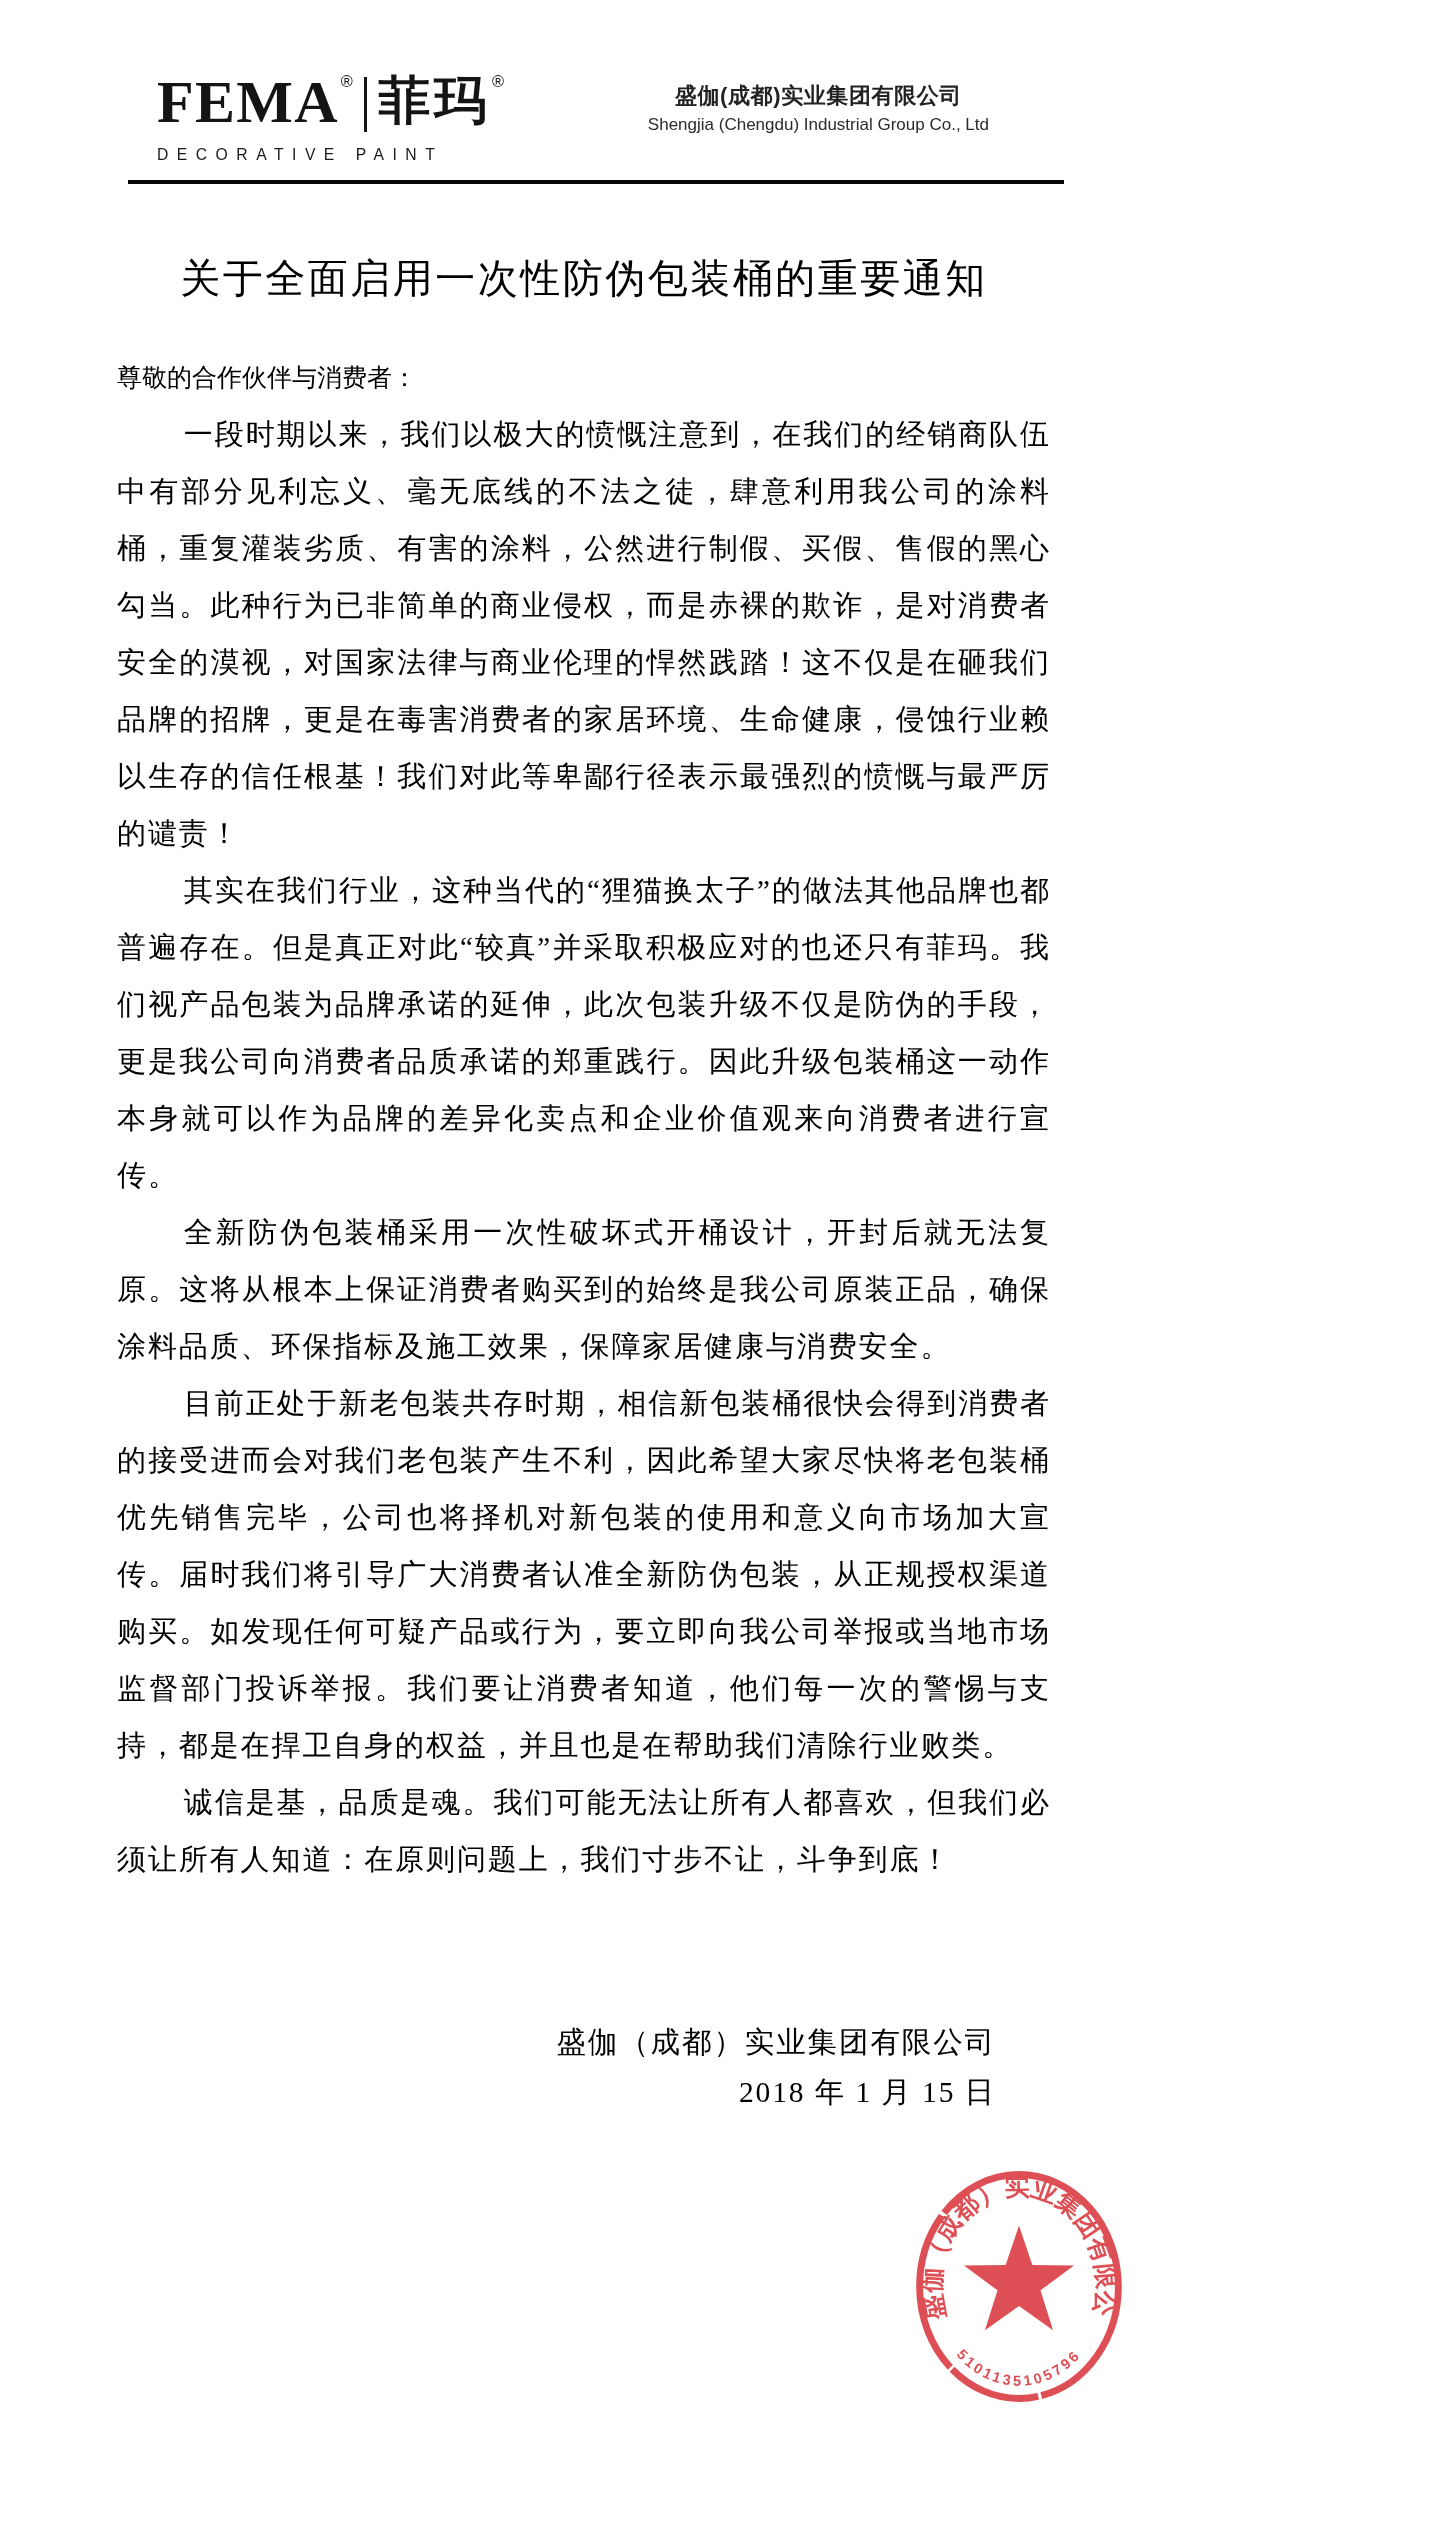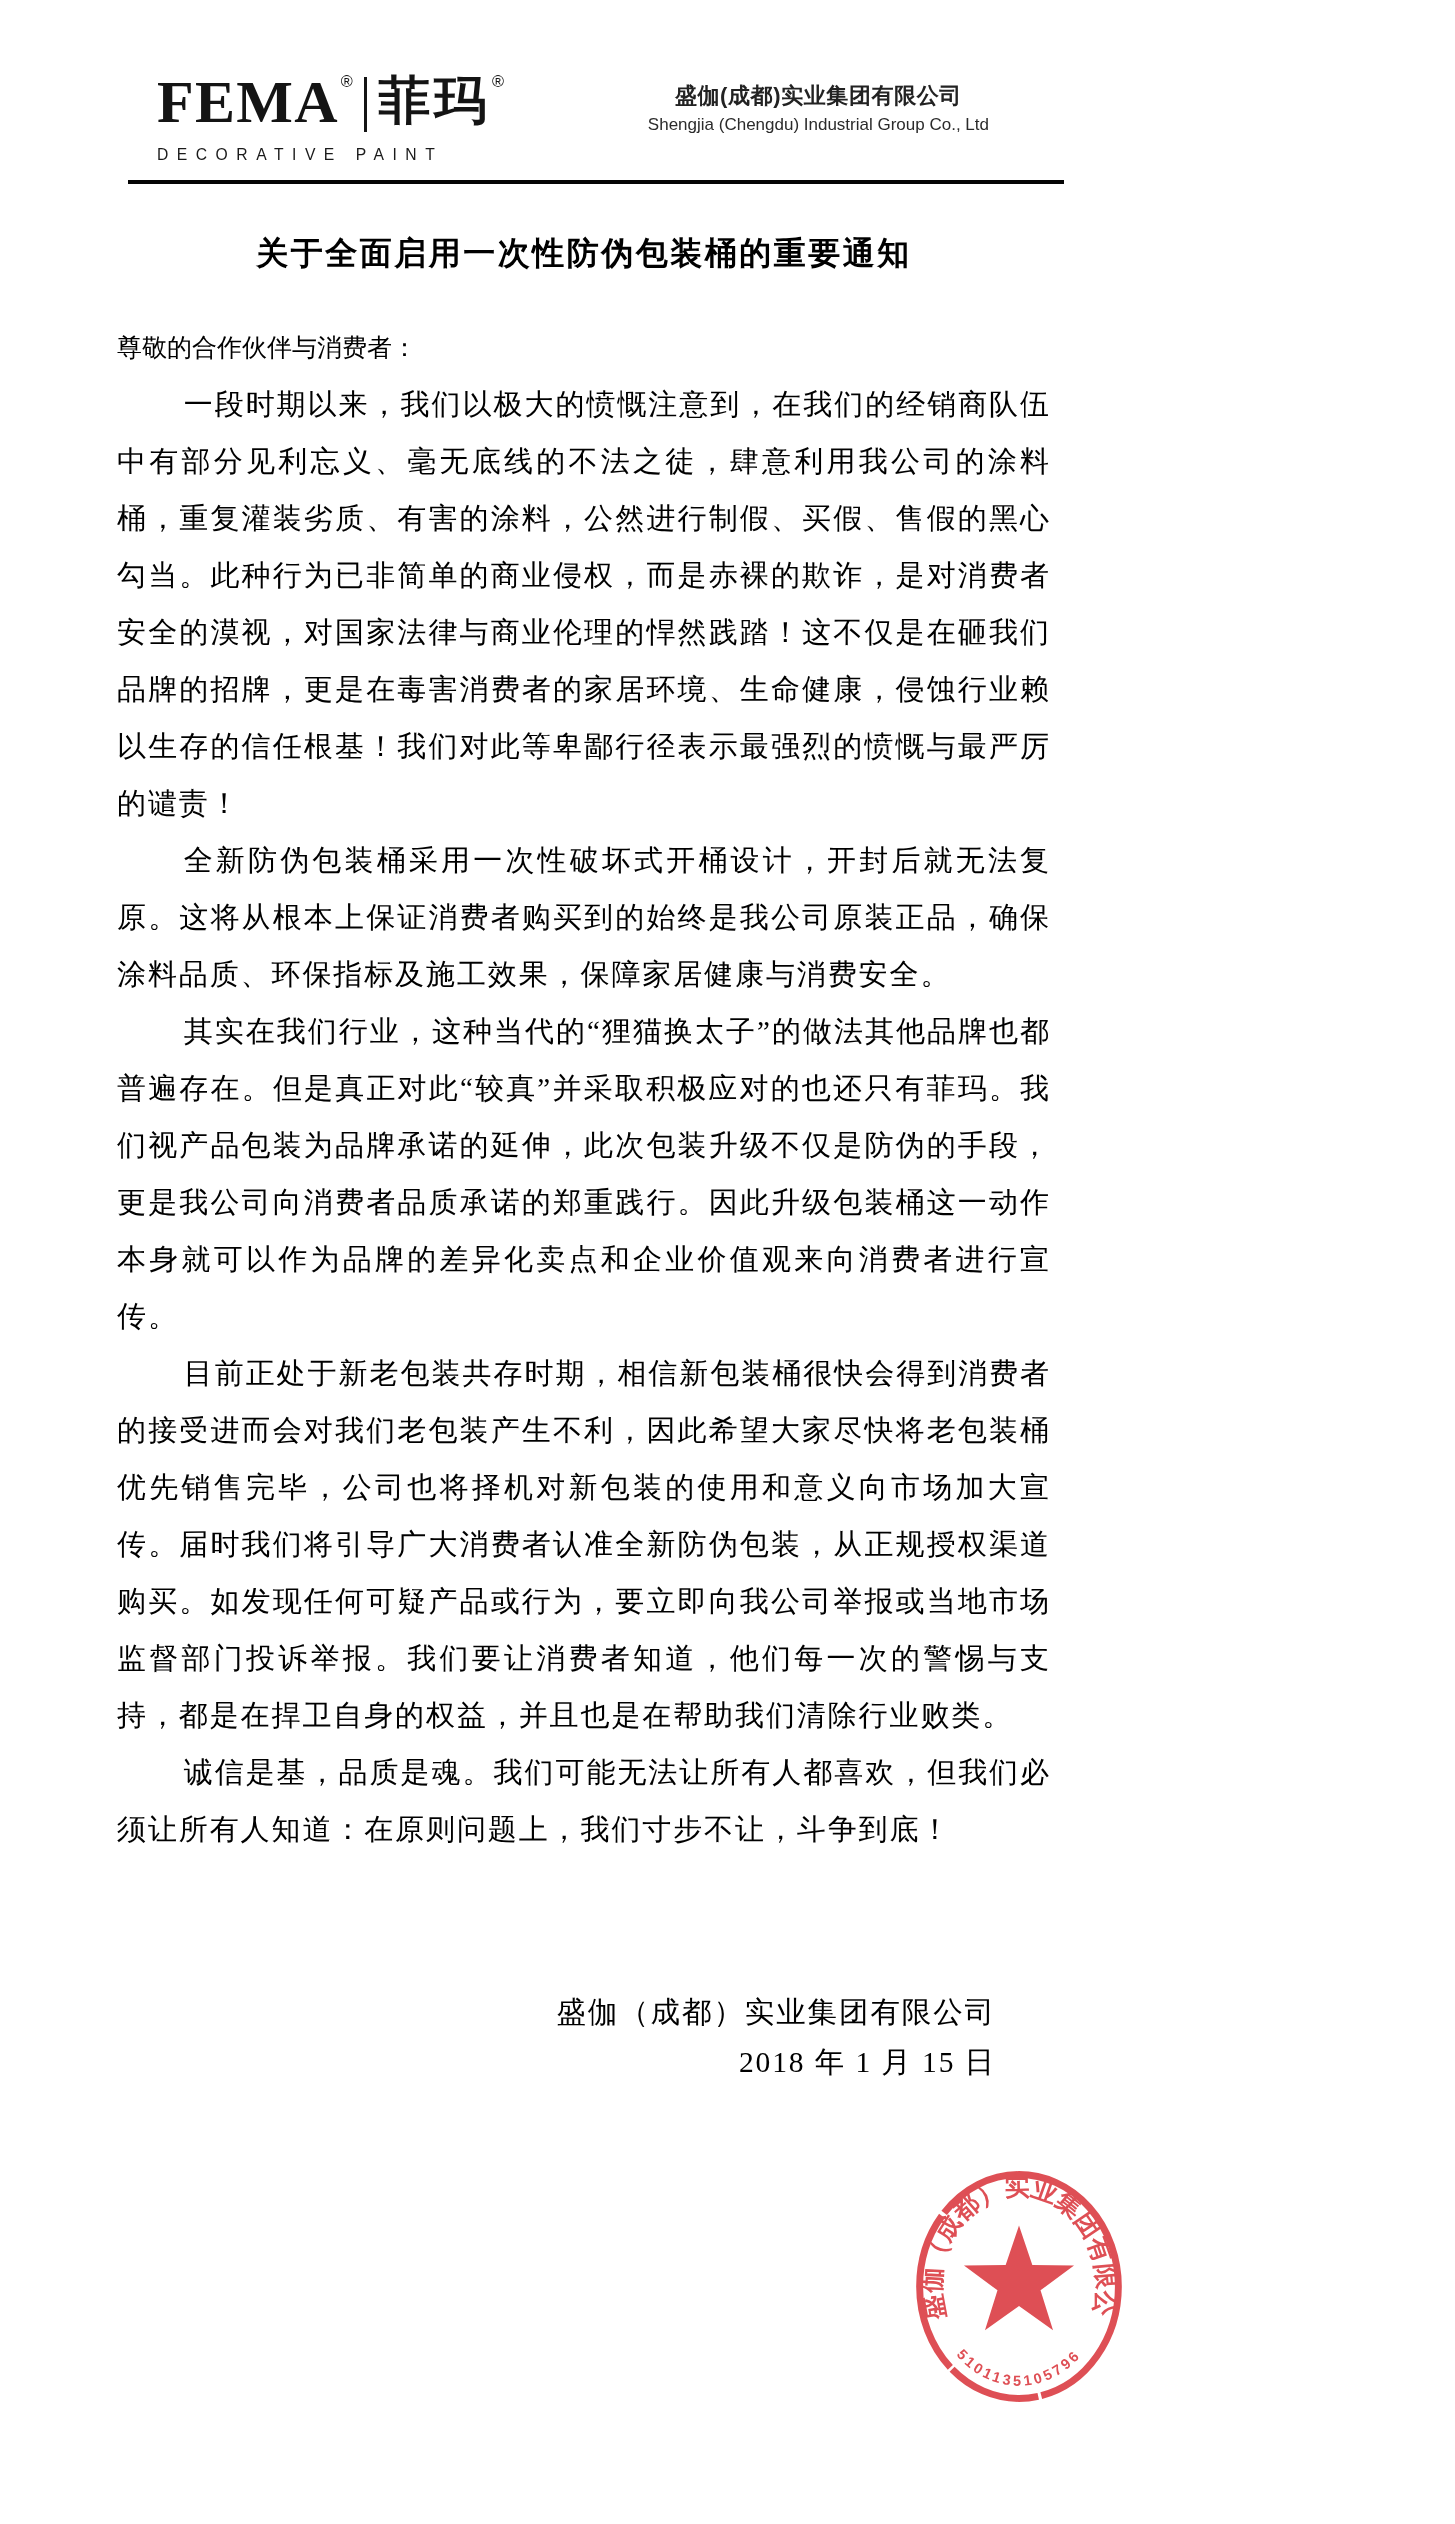--- a/index.html
+++ b/index.html
@@ -93,24 +93,24 @@
   }
   .header-rule {
     margin: 16.3px 104px 0 128px;
     height: 4.4px;
     background: #050505;
   }
 
   
   .doc-body { padding: 0 117px; }
   .notice-title {
-    margin-top: 48px;
+    margin-top: 67px;
     text-align: center;
-    font-size: 32px;
-    font-weight: 700;
+    font-size: 40px;
+    font-weight: 400;
     letter-spacing: 2.5px;
     color: #000000;
   }
   .salutation {
     margin-top: 43px;
     font-size: 25px;
     line-height: 57px;
     color: #000000;
   }
   .paragraphs p {
@@ -195,22 +195,22 @@
       <div class="header-company-en">Shengjia (Chengdu) Industrial Group Co., Ltd</div>
     </div>
   </div>
   <div class="header-rule"></div>
 
   <div class="doc-body">
     <div class="notice-title">关于全面启用一次性防伪包装桶的重要通知</div>
     <div class="salutation">尊敬的合作伙伴与消费者：</div>
     <div class="paragraphs">
       <p>一段时期以来，我们以极大的愤慨注意到，在我们的经销商队伍中有部分见利忘义、毫无底线的不法之徒，肆意利用我公司的涂料桶，重复灌装劣质、有害的涂料，公然进行制假、买假、售假的黑心勾当。此种行为已非简单的商业侵权，而是赤裸的欺诈，是对消费者安全的漠视，对国家法律与商业伦理的悍然践踏！这不仅是在砸我们品牌的招牌，更是在毒害消费者的家居环境、生命健康，侵蚀行业赖以生存的信任根基！我们对此等卑鄙行径表示最强烈的愤慨与最严厉的谴责！</p>
+      <p>其实在我们行业，这种当代的“狸猫换太子”的做法其他品牌也都普遍存在。但是真正对此“较真”并采取积极应对的也还只有菲玛。我们视产品包装为品牌承诺的延伸，此次包装升级不仅是防伪的手段，更是我公司向消费者品质承诺的郑重践行。因此升级包装桶这一动作本身就可以作为品牌的差异化卖点和企业价值观来向消费者进行宣传。</p>
       <p>全新防伪包装桶采用一次性破坏式开桶设计，开封后就无法复原。这将从根本上保证消费者购买到的始终是我公司原装正品，确保涂料品质、环保指标及施工效果，保障家居健康与消费安全。</p>
-      <p>其实在我们行业，这种当代的“狸猫换太子”的做法其他品牌也都普遍存在。但是真正对此“较真”并采取积极应对的也还只有菲玛。我们视产品包装为品牌承诺的延伸，此次包装升级不仅是防伪的手段，更是我公司向消费者品质承诺的郑重践行。因此升级包装桶这一动作本身就可以作为品牌的差异化卖点和企业价值观来向消费者进行宣传。</p>
       <p>目前正处于新老包装共存时期，相信新包装桶很快会得到消费者的接受进而会对我们老包装产生不利，因此希望大家尽快将老包装桶优先销售完毕，公司也将择机对新包装的使用和意义向市场加大宣传。届时我们将引导广大消费者认准全新防伪包装，从正规授权渠道购买。如发现任何可疑产品或行为，要立即向我公司举报或当地市场监督部门投诉举报。我们要让消费者知道，他们每一次的警惕与支持，都是在捍卫自身的权益，并且也是在帮助我们清除行业败类。</p>
       <p>诚信是基，品质是魂。我们可能无法让所有人都喜欢，但我们必须让所有人知道：在原则问题上，我们寸步不让，斗争到底！</p>
     </div>
 
     <div class="signature">
       <div class="signature-company">盛伽（成都）实业集团有限公司</div>
       <div class="signature-date">2018 年 1 月 15 日</div>
     </div>
   </div>
 

